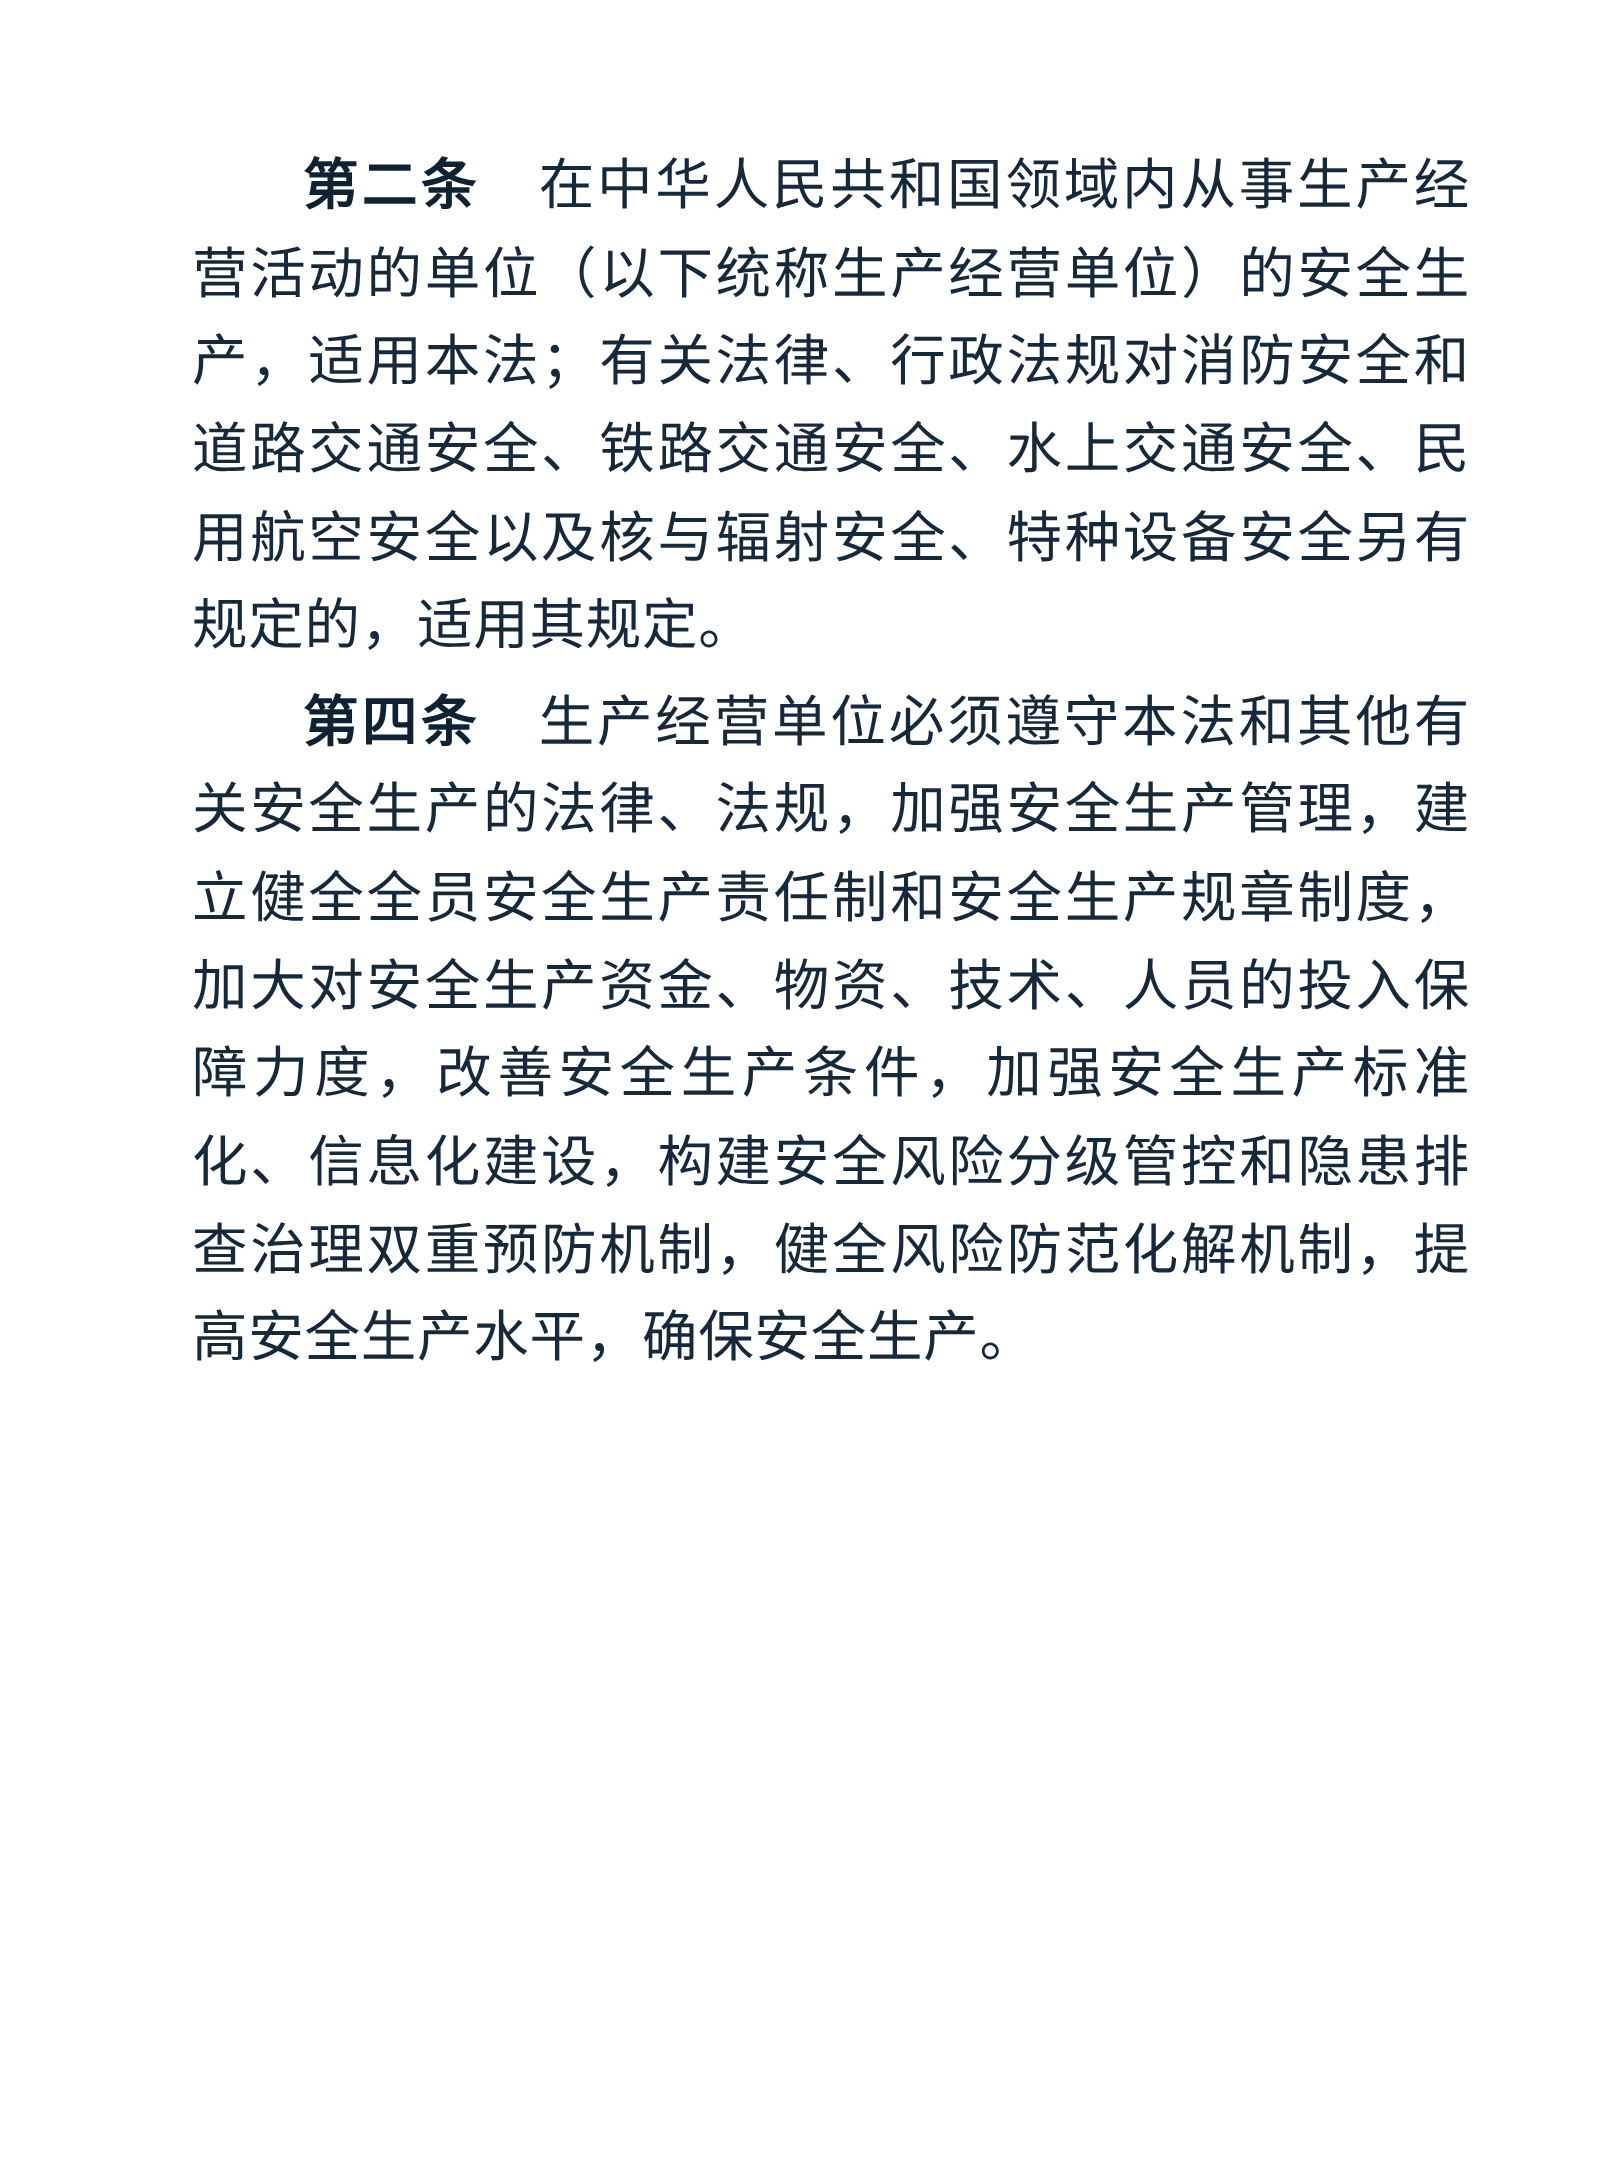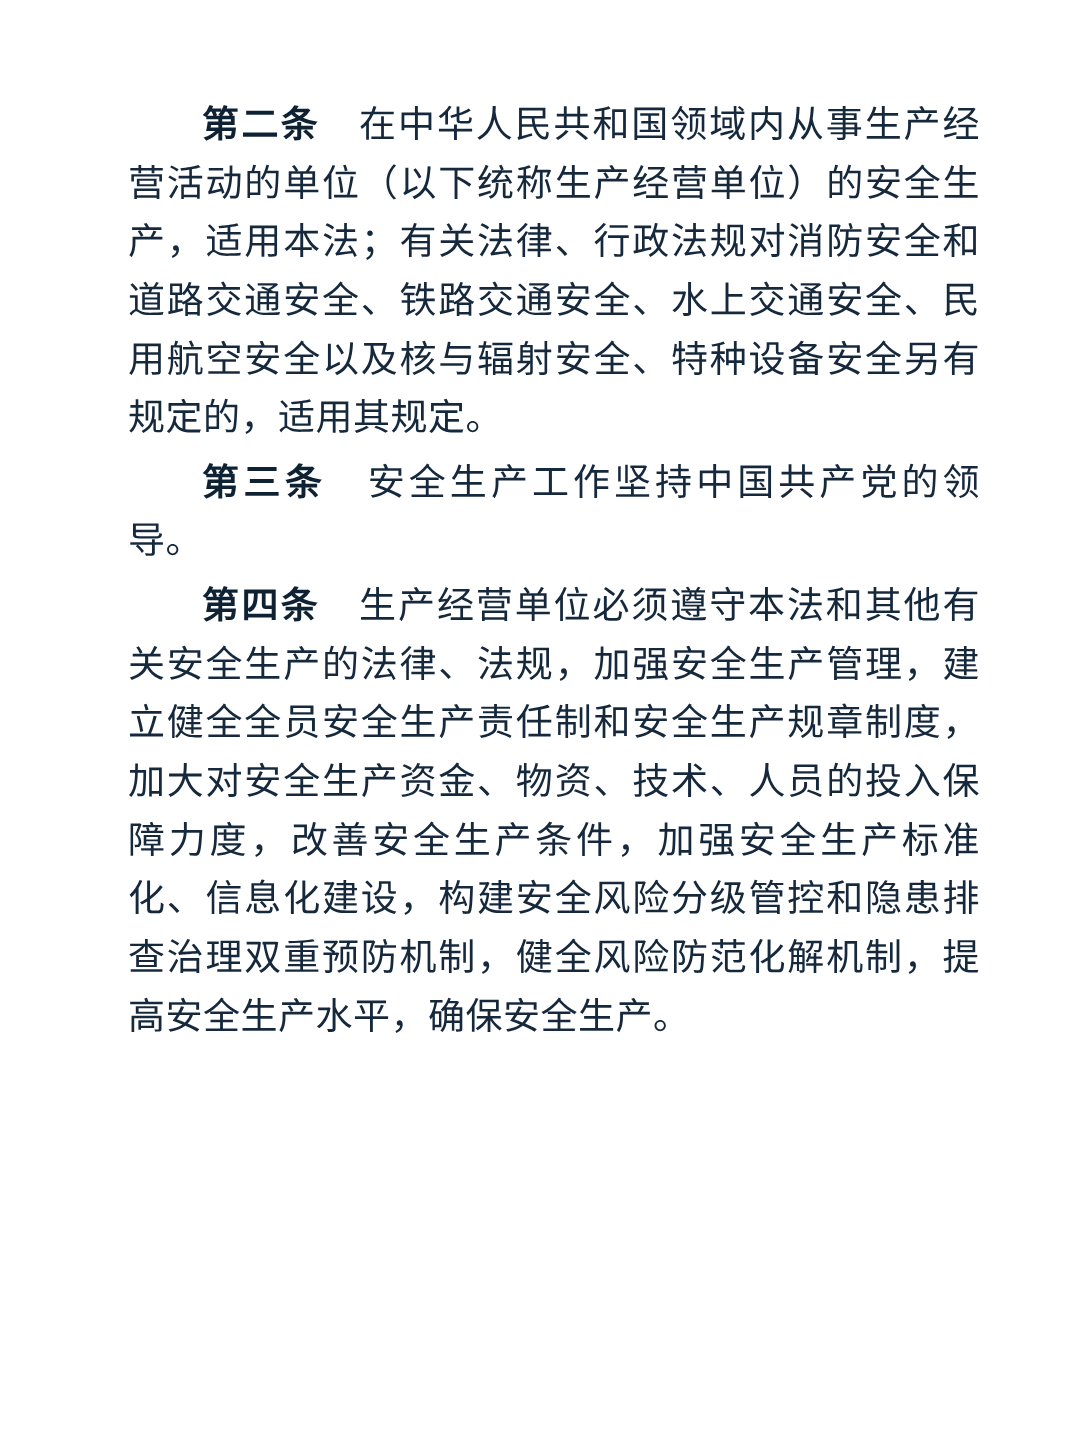--- a/index.html
+++ b/index.html
@@ -52,21 +52,20 @@
 <body>
 
 <div class="page">
   <div class="doc-body">
 
     <div class="block">
       <p class="para indent"><span class="article-label">第二条</span>　<span>在中华人民共和国领域内从事生产经营活动的单位（以下统称生产经营单位）的安全生产，适用本法；有关法律、行政法规对消防安全和道路交通安全、铁路交通安全、水上交通安全、民用航空安全以及核与辐射安全、特种设备安全另有规定的，适用其规定。</span></p>
     </div>
 
     <div class="block">
-      <p class="para indent"><span class="article-label">第三条</span>　<span>安全生产工作坚持中国共产党的领导。</span></p>
     </div>
 
     <div class="block">
       <p class="para indent"><span class="article-label">第四条</span>　<span>生产经营单位必须遵守本法和其他有关安全生产的法律、法规，加强安全生产管理，建立健全全员安全生产责任制和安全生产规章制度，加大对安全生产资金、物资、技术、人员的投入保障力度，改善安全生产条件，加强安全生产标准化、信息化建设，构建安全风险分级管控和隐患排查治理双重预防机制，健全风险防范化解机制，提高安全生产水平，确保安全生产。</span></p>
     </div>
 
   </div>
 </div>
 
 </body></html>

